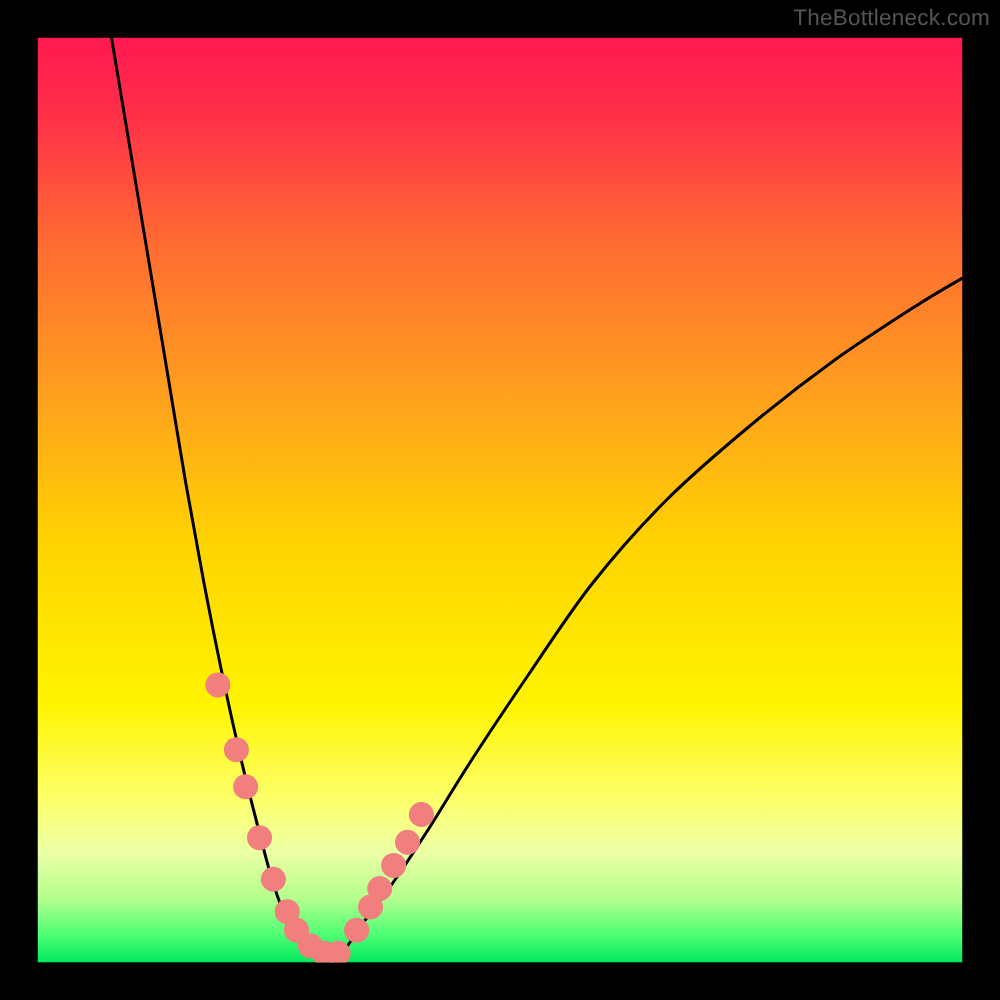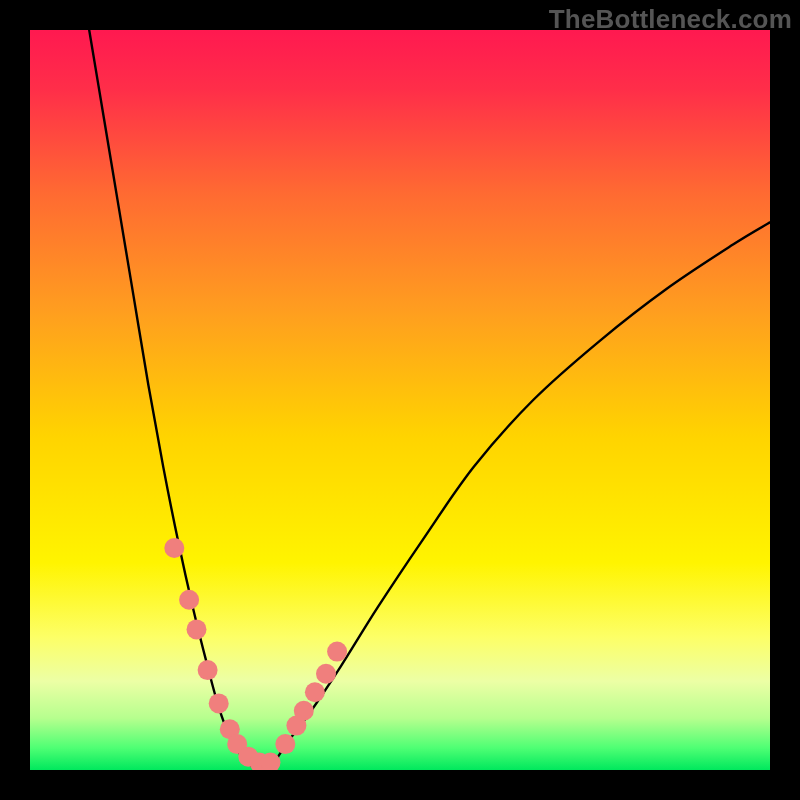--- a/index.html
+++ b/index.html
@@ -22,22 +22,22 @@
     left: 30px;
     top: 30px;
     width: 740px;
     height: 740px;
   }
   .watermark {
     position: absolute;
     top: 4px;
     right: 8px;
     color: #555;
-    font-size: 26px;
-    font-weight: 700;
+    font-size: 18px;
+    font-weight: 400;
     letter-spacing: 0.2px;
     user-select: none;
   }
 </style>
 </head>
 <body>
 
 <div class="frame">
   <svg class="plot" viewBox="0 0 740 740" preserveAspectRatio="none">
     <defs>

